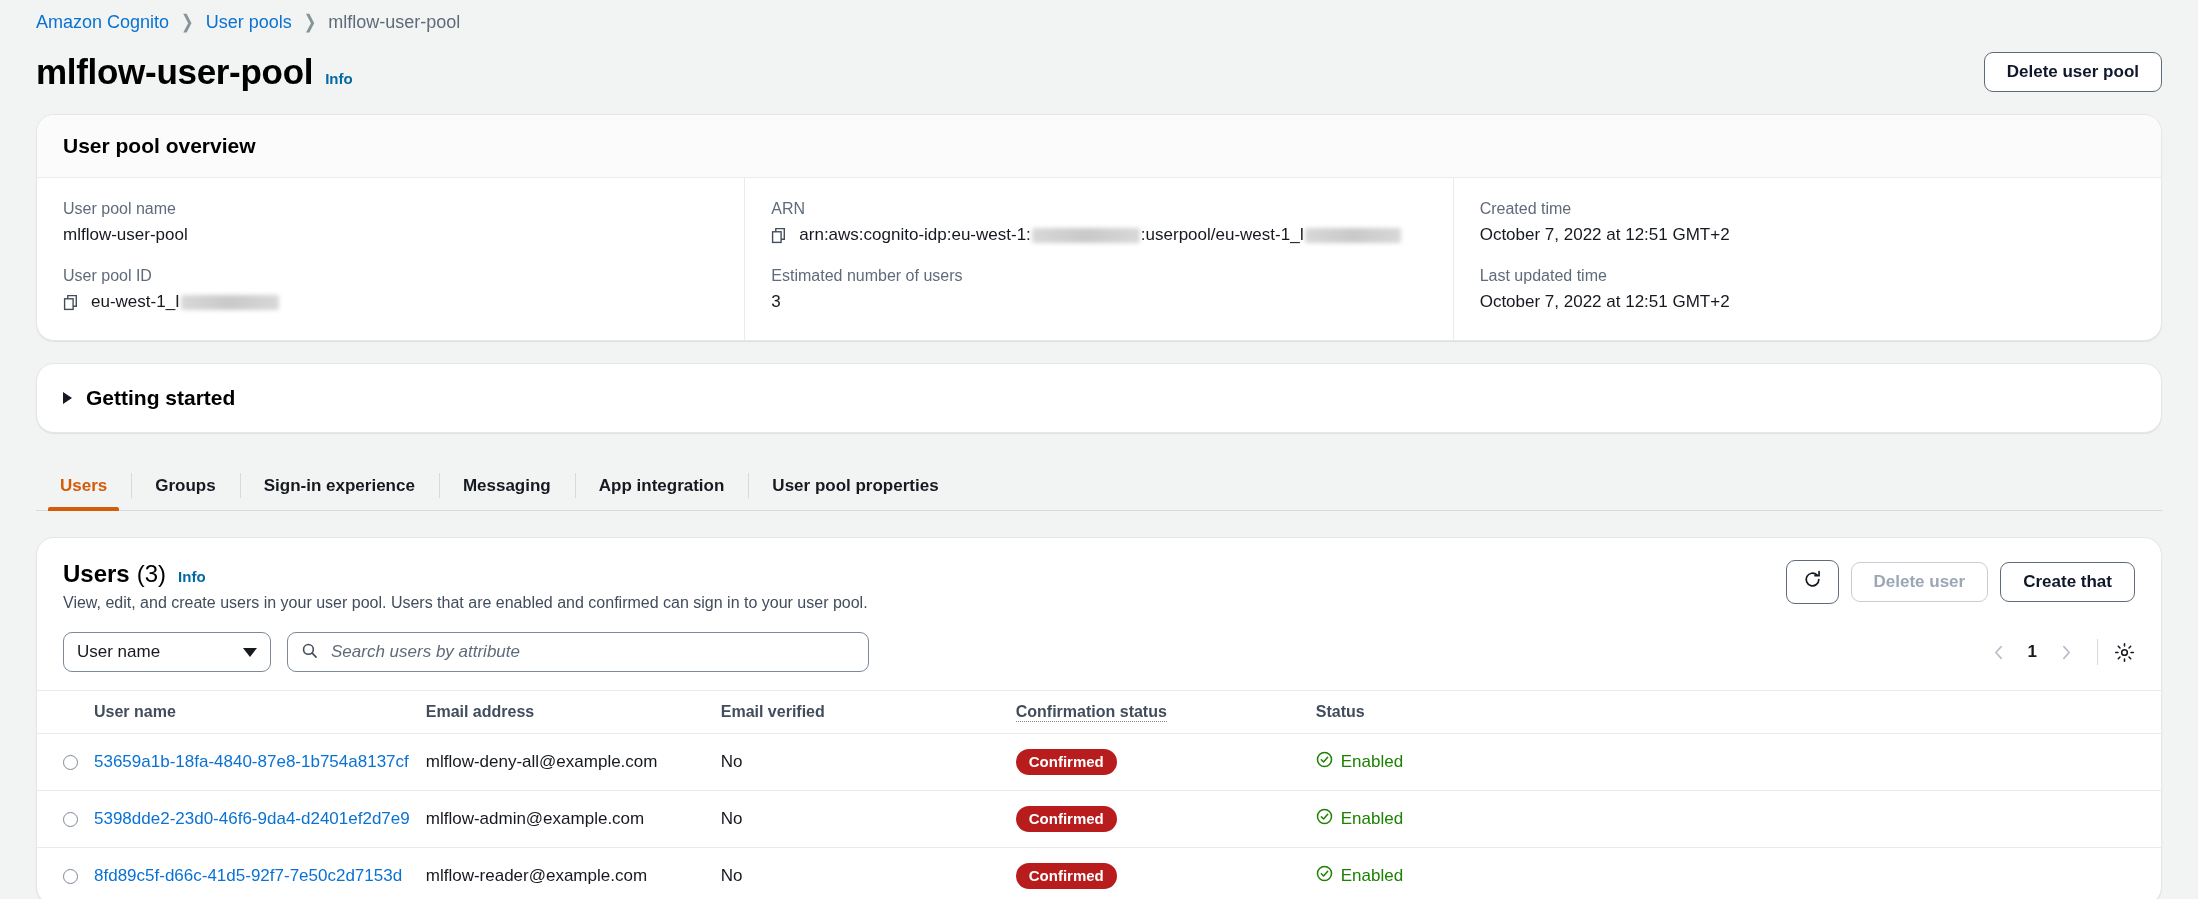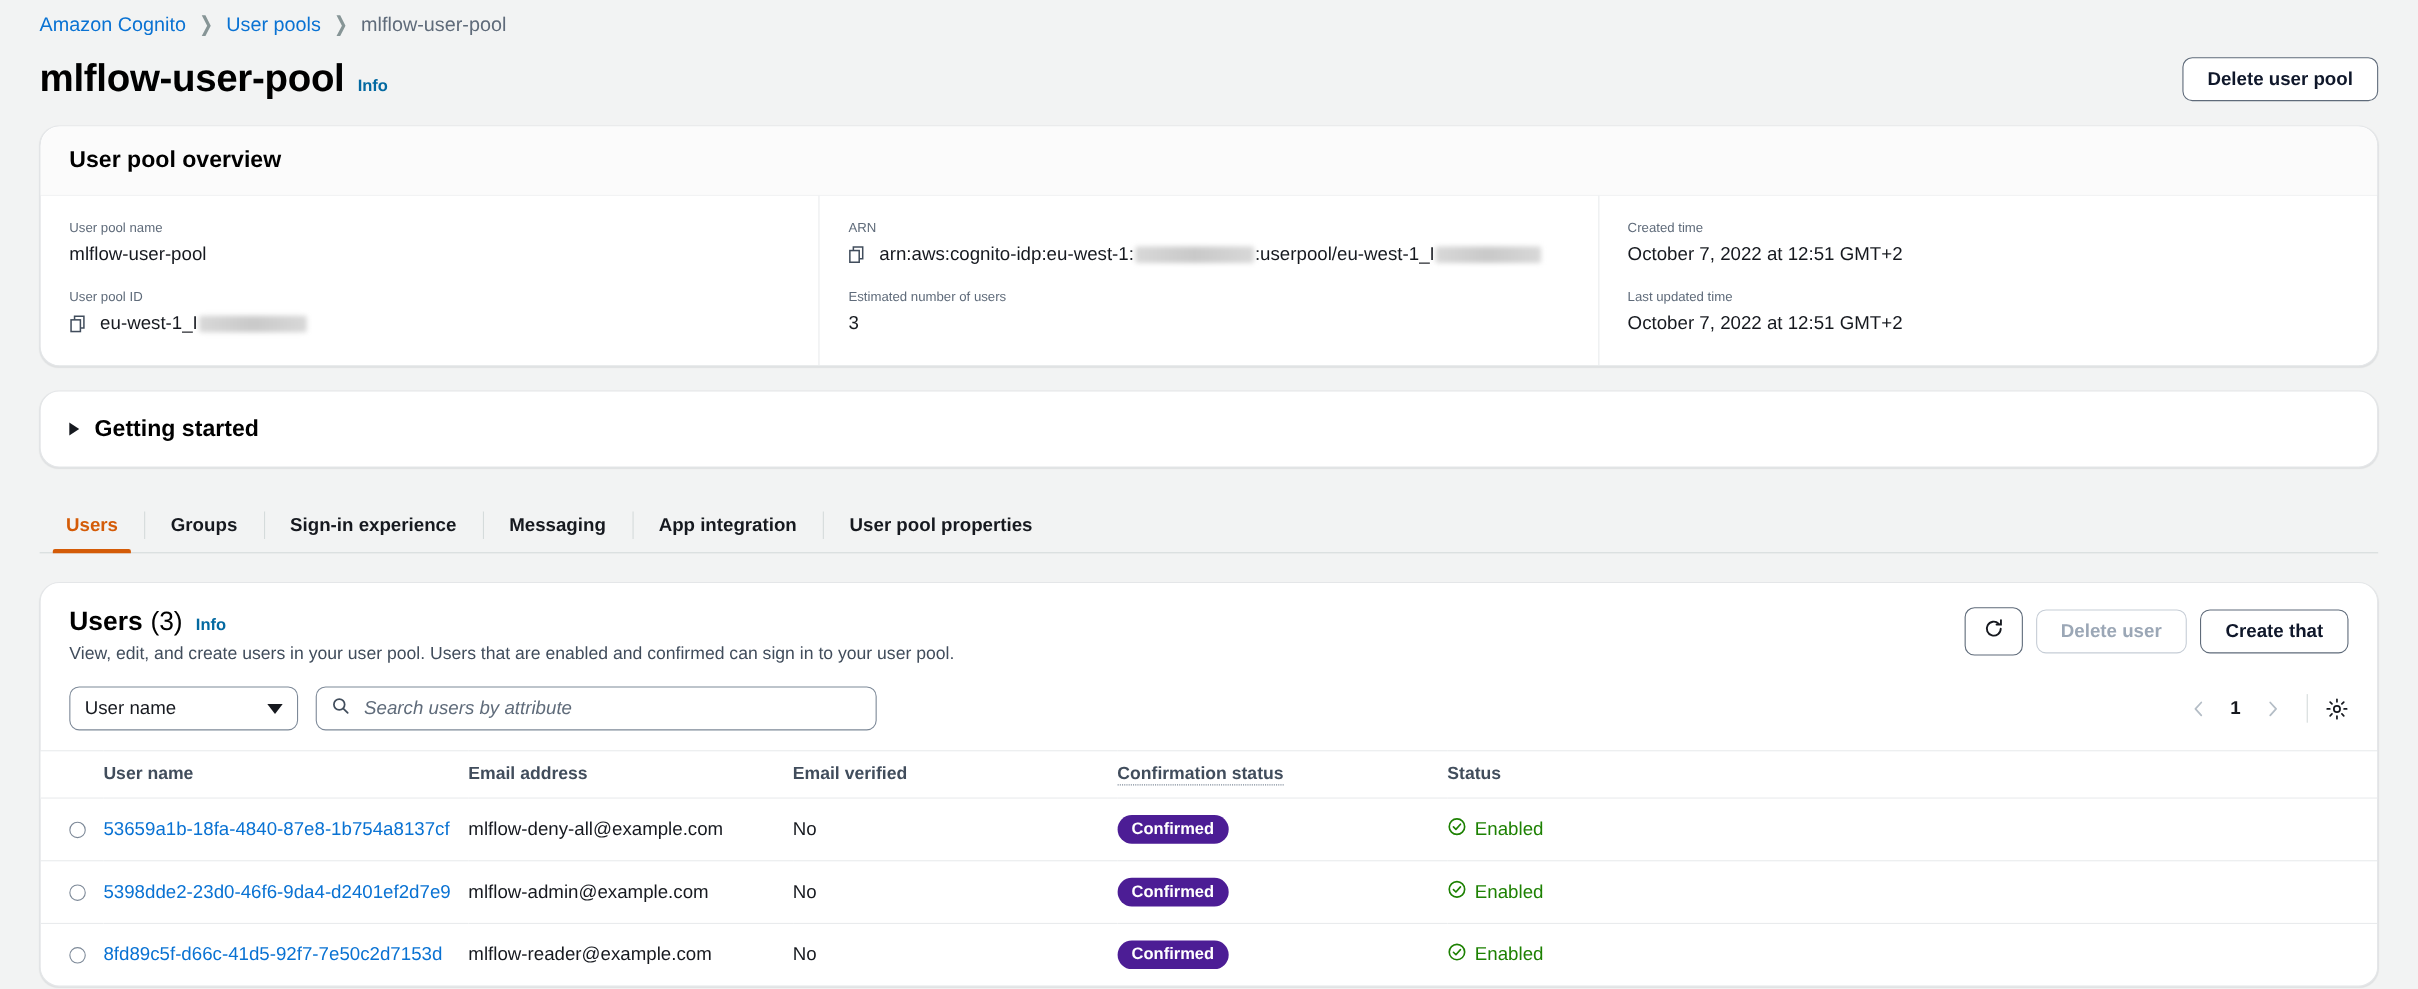--- a/index.html
+++ b/index.html
@@ -62,21 +62,21 @@
     border-radius:18px 18px 0 0;
   }
   .card-header h2 { margin:0; font-size:21px; font-weight:700; color:#000; }
 
   
   .overview-body { display:flex; padding:0; }
   .ov-col { flex:1 1 0; padding:22px 26px 28px 26px; min-width:0; }
   .ov-col + .ov-col { border-left:1px solid #e9ebed; }
   .ov-field { margin-bottom:22px; }
   .ov-field:last-child { margin-bottom:0; }
-  .ov-label { font-size:12px; color:#5f6b7a; margin-bottom:7px; }
+  .ov-label { font-size:16px; color:#5f6b7a; margin-bottom:7px; }
   .ov-value { font-size:17px; color:#16191f; display:flex; align-items:center; }
   .redact {
     display:inline-block; height:15px; vertical-align:middle;
     border-radius:2px;
     background:linear-gradient(90deg,#d8d8d8,#c9c9c9 50%,#d8d8d8);
     filter:blur(2.2px);
     margin:0 1px;
   }
   .copy-icon { margin-right:11px; flex:none; display:inline-flex; cursor:pointer; }
 
@@ -139,21 +139,21 @@
     border:1px solid #7d8998; border-radius:9px; background:#fff;
     display:flex; align-items:center; justify-content:space-between;
     padding:0 13px; font-size:17px; cursor:pointer;
   }
   .chev-down {
     width:0; height:0;
     border-left:7px solid transparent; border-right:7px solid transparent;
     border-top:9px solid #16191f;
   }
   .search-box {
-    width:510px; height:40px;
+    width:582px; height:40px;
     border:1px solid #7d8998; border-radius:9px; background:#fff;
     display:flex; align-items:center; padding:0 13px; gap:11px;
   }
   .search-input {
     border:none; outline:none; background:transparent;
     font-family:"Liberation Sans", sans-serif;
     font-size:17px; width:100%; color:#16191f;
   }
   .search-input::placeholder { color:#5f6b7a; font-style:italic; }
 
@@ -187,21 +187,21 @@
     white-space:nowrap;
   }
   tbody td.sel-col { padding-left:26px; }
   tbody tr:last-child td { border-bottom:none; }
   .radio {
     width:15px; height:15px; border-radius:50%;
     border:1px solid #7d8998; background:#fff; cursor:pointer; display:block;
   }
   .user-link { color:#0972d3; text-decoration:none; font-weight:400; cursor:pointer; }
   .badge {
-    display:inline-block; background:#4c1d95; color:#fff;
+    display:inline-block; background:#b91c1c; color:#fff;
     font-size:15px; font-weight:700;
     padding:4px 13px 5px 13px; border-radius:14px;
   }
   .status-enabled {
     display:inline-flex; align-items:center; gap:8px;
     color:#1d8102; font-size:17px;
   }
   .col-user { width:300px; }
   .col-email { width:295px; }
   .col-verified { width:295px; }

